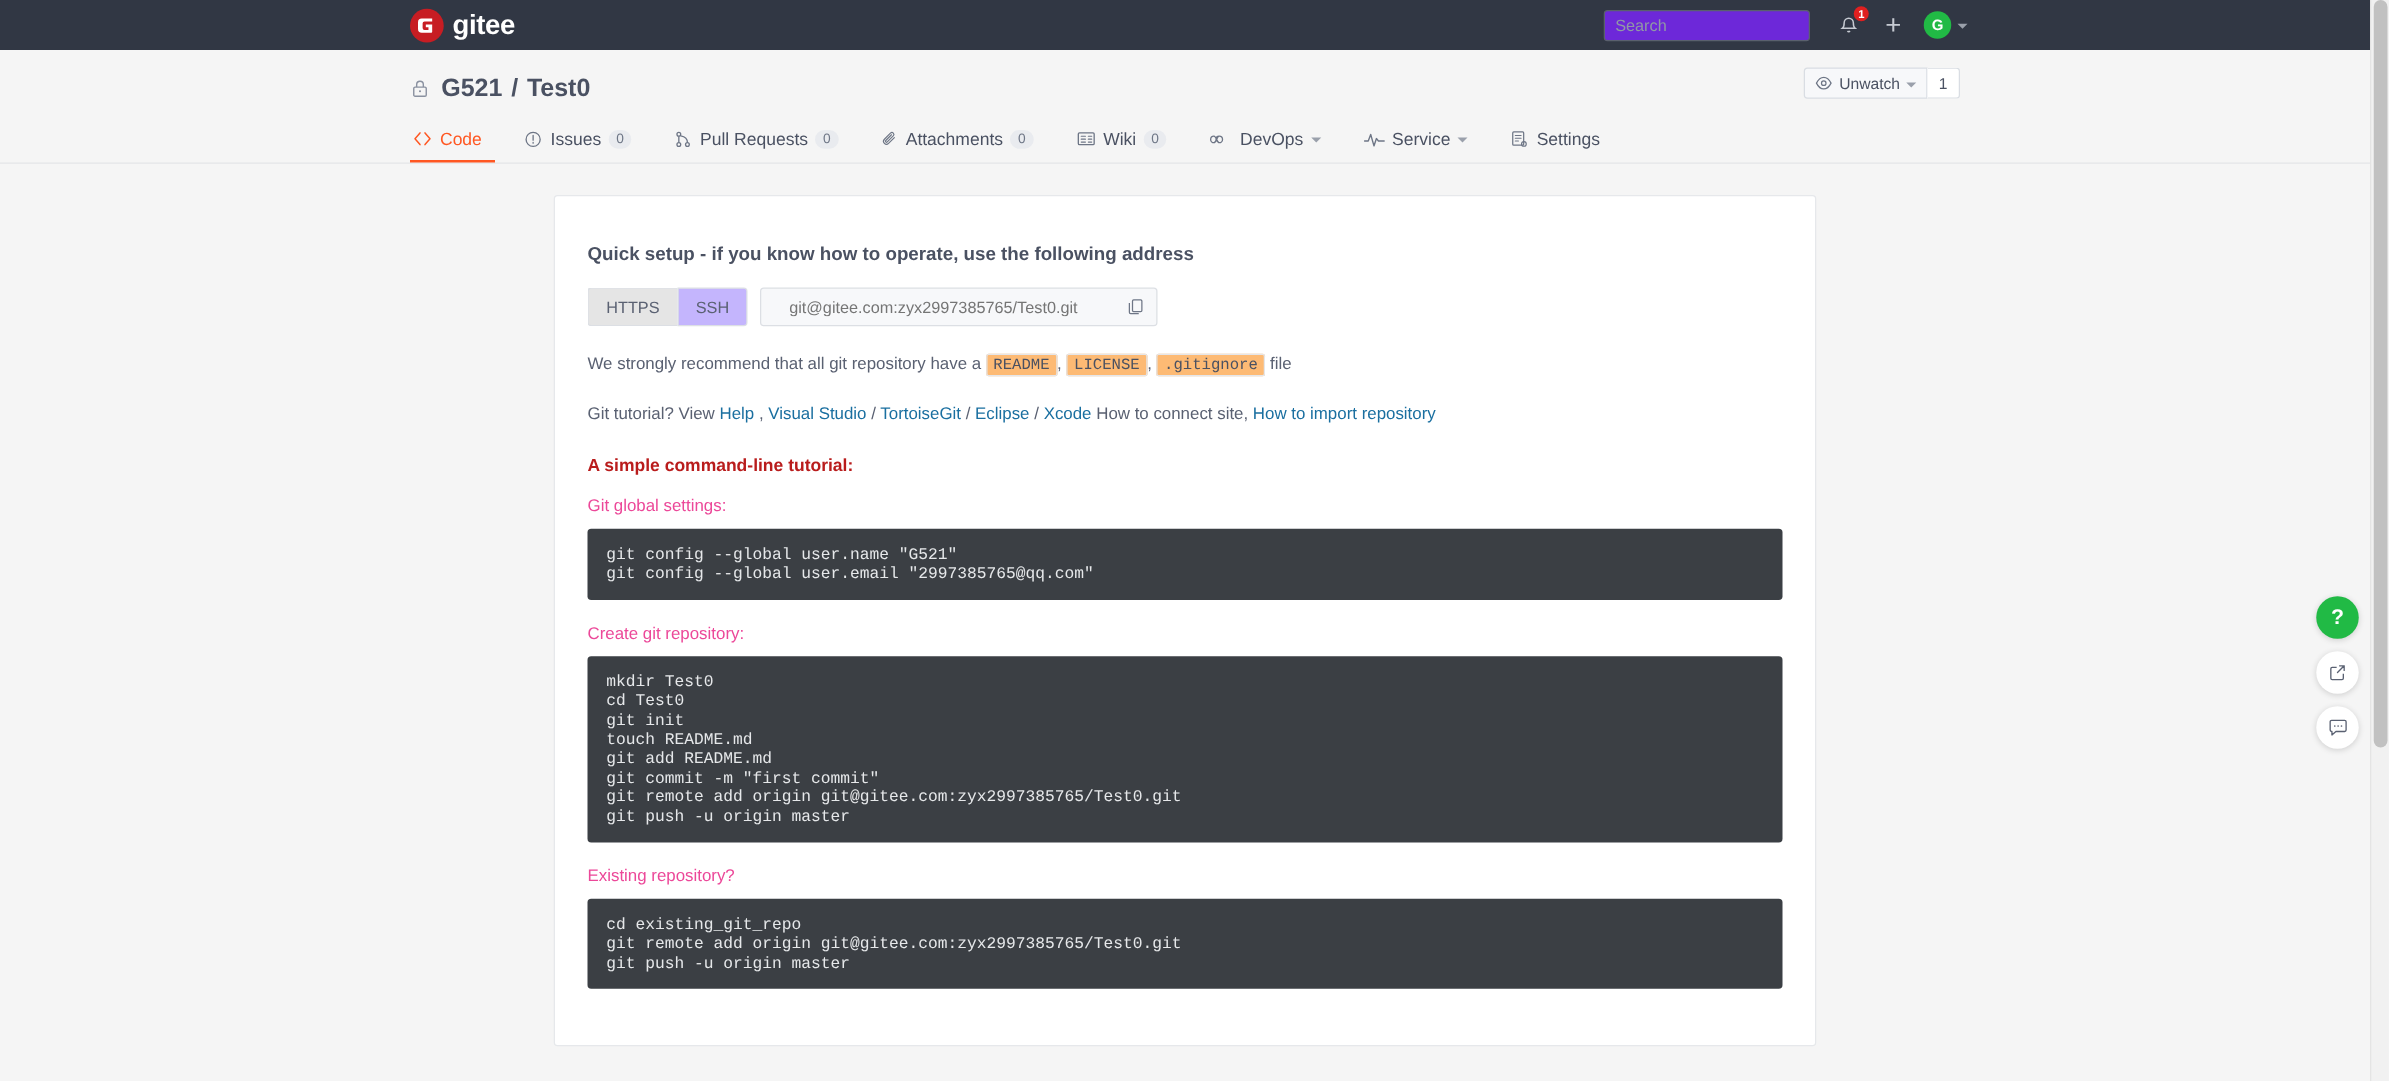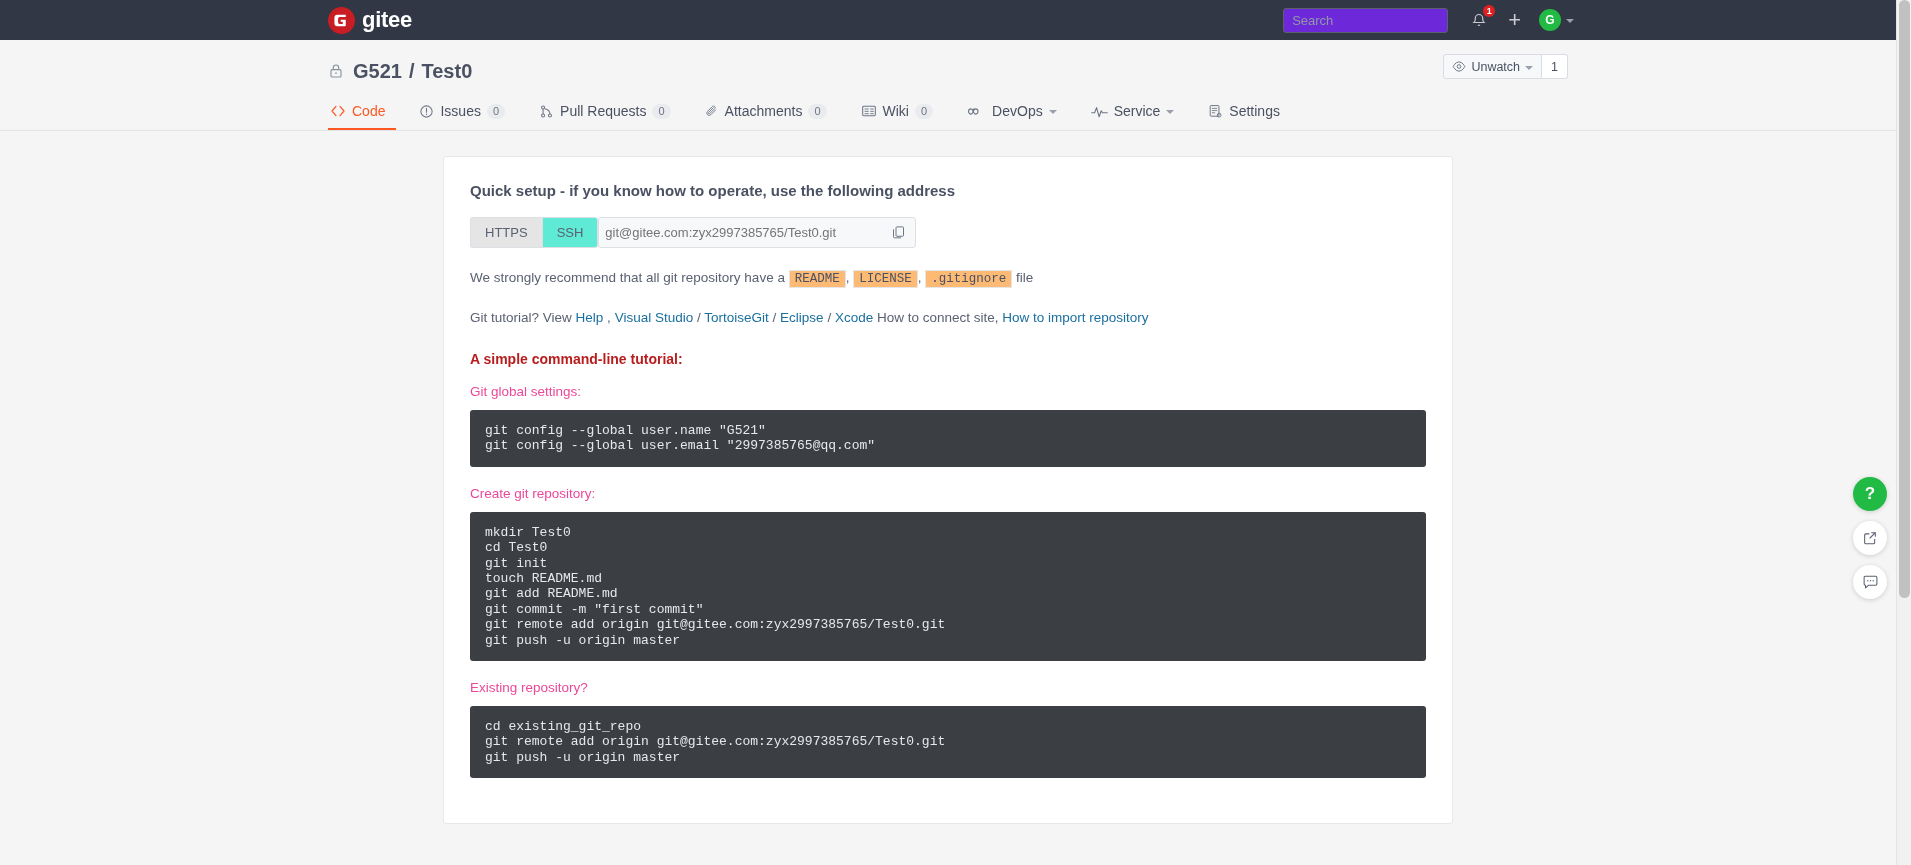--- a/index.html
+++ b/index.html
@@ -233,49 +233,50 @@
     width: 1010px;
     background: #fff;
     border: 1px solid #e6e8eb;
     border-radius: 3px;
     padding: 22px 26px 26px 26px;
   }
   .panel-title {
     font-size: 15px;
     font-weight: bold;
     color: #4a5162;
-    margin: 3px 0 18px 0;
+    margin: 16px 0 18px 0;
   }
   .clone-row {
     display: flex;
     align-items: stretch;
     height: 31px;
     margin-bottom: 19px;
   }
   .proto-toggle { display: flex; }
   .proto-btn {
     border: 1px solid #dcdfe4;
     font-size: 13px;
     color: #5a6172;
     padding: 0 14px;
     display: flex; align-items: center;
-    background: #5eead4;
+    background: #c4b5fd;
     cursor: pointer;
   }
   .proto-btn.selected { background: #e5e5e5; }
   .proto-btn:first-child { border-radius: 3px 0 0 3px; border-right: none; }
   .proto-btn:last-child { border-radius: 0 3px 3px 0; }
   .clone-url-box {
     display: flex;
     align-items: center;
     border: 1px solid #dcdfe4;
     border-radius: 3px;
     background: #f7f8fa;
+    margin-left: 10px;
     width: 318px;
-    padding: 0 9px 0 4px;
+    padding: 0 9px 0 20px;
   }
   .clone-url {
     flex: 1;
     font-size: 13px;
     color: #9aa0ac;
     background: transparent;
     border: none;
     outline: none;
     font-family: "Liberation Sans", sans-serif;
   }

